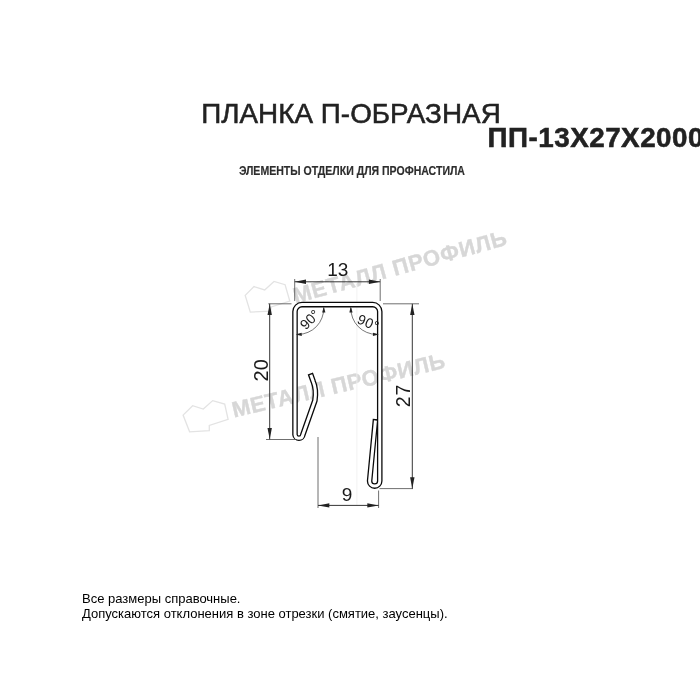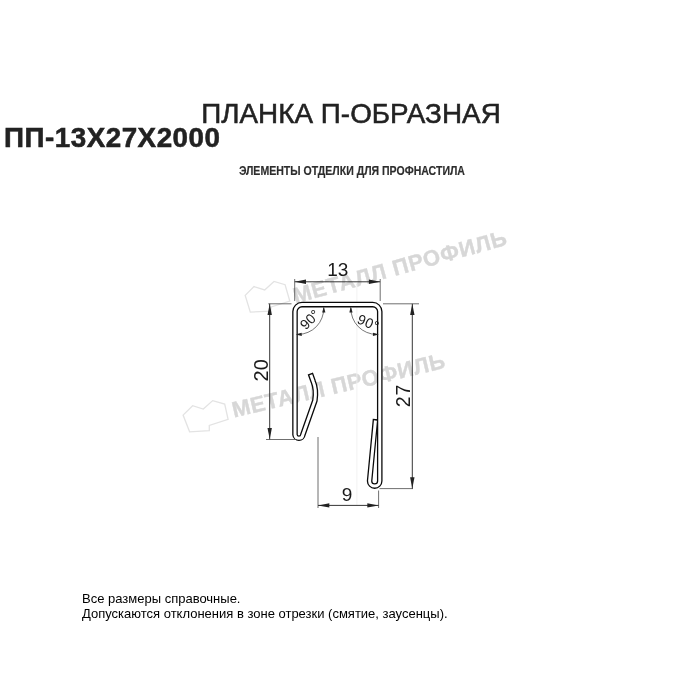--- a/index.html
+++ b/index.html
@@ -5,21 +5,21 @@
   html,body{margin:0;padding:0;}
   body{width:700px;height:700px;background:#fff;position:relative;overflow:hidden;
        font-family:"Liberation Sans", sans-serif;}
   .abs{position:absolute;}
 </style>
 </head>
 <body>
 
 <div class="abs" style="left:0;top:100px;width:700px;text-align:center;font-size:27.8px;font-weight:normal;color:#222222;letter-spacing:0.05px;line-height:28px;-webkit-text-stroke:0.55px #222222;"><span style="position:relative;left:1px;">ПЛАНКА П-ОБРАЗНАЯ</span></div>
 
-<div class="abs" style="left:0;top:124px;width:700px;text-align:left;font-size:27.8px;font-weight:bold;color:#222222;letter-spacing:0.5px;line-height:28px;-webkit-text-stroke:0.55px #222222;"><span style="position:relative;left:4px;">ПП-13Х27Х2000</span></div>
+<div class="abs" style="left:0;top:124px;width:700px;text-align:right;font-size:27.8px;font-weight:bold;color:#222222;letter-spacing:0.5px;line-height:28px;-webkit-text-stroke:0.55px #222222;"><span style="position:relative;left:4px;">ПП-13Х27Х2000</span></div>
 
 <div class="abs" style="left:0;top:162px;width:700px;text-align:center;font-size:13.5px;font-weight:bold;color:#2d2d2d;letter-spacing:0px;line-height:18px;padding-left:12px;-webkit-text-stroke:0.2px #2d2d2d;"><span style="position:relative;left:-10px;display:inline-block;transform:scaleX(0.78);transform-origin:center;">ЭЛЕМЕНТЫ ОТДЕЛКИ ДЛЯ ПРОФНАСТИЛА</span></div>
 
 <div class="abs" style="left:82px;top:591px;font-size:13px;color:#000;line-height:15px;">Все размеры справочные.<br>Допускаются отклонения в зоне отрезки (смятие, заусенцы).</div>
 
 <svg class="abs" style="left:0;top:0;" width="700" height="700" viewBox="0 0 700 700">
 
   <g stroke="#e3e3e3" stroke-width="1.3" fill="none">
     <path d="M 245.2 295.4 L 254 286.6 L 264.7 289.9 L 274 281.5 L 285.1 284.7 L 289.8 301 L 271.2 307 L 270.7 311.2 L 250.3 312.1 Z"></path>
   </g>

